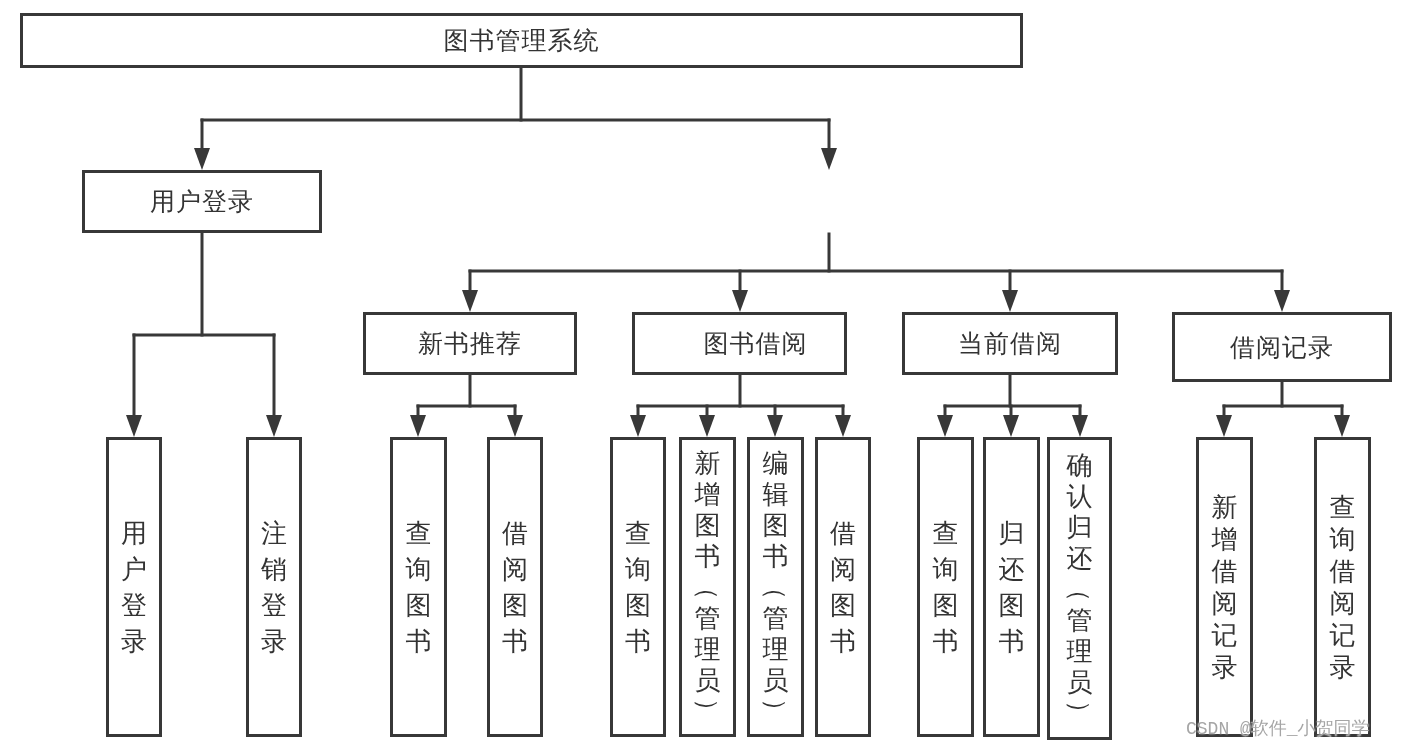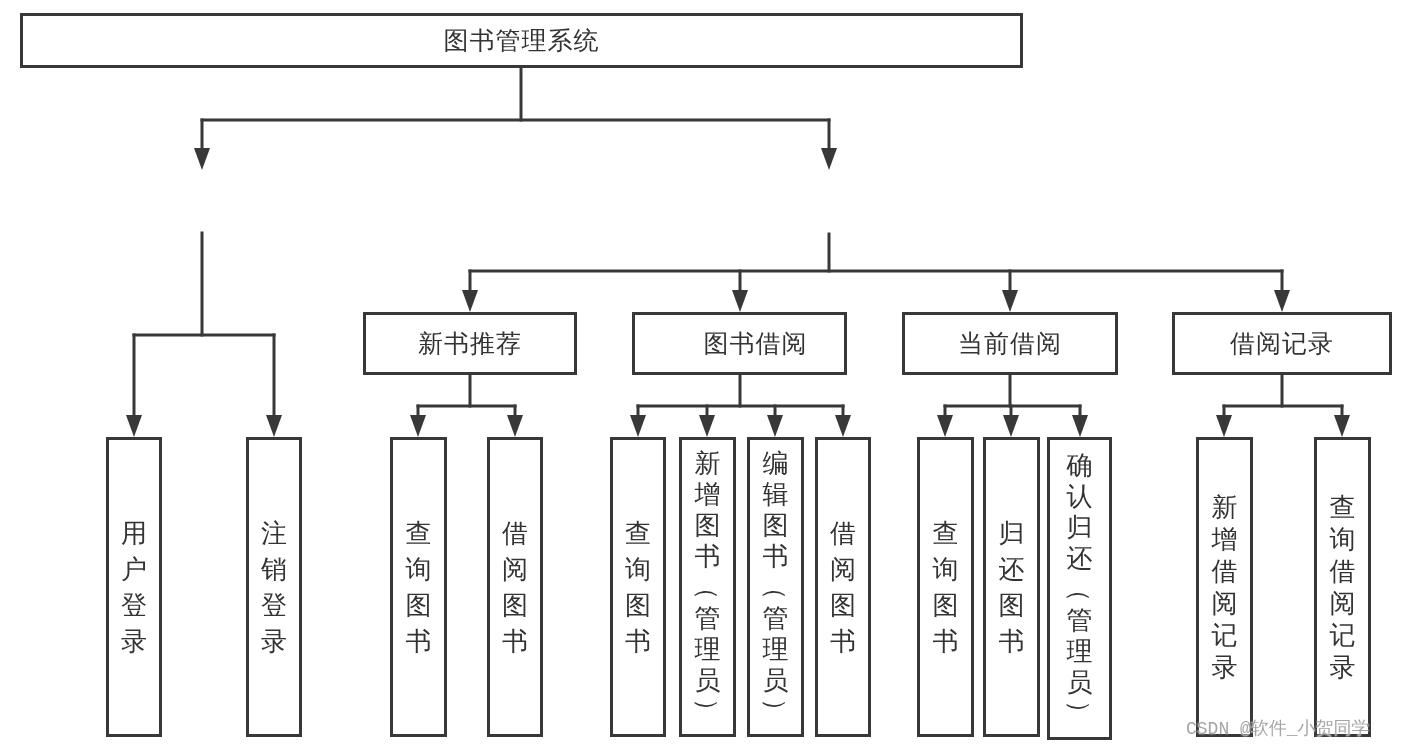--- a/index.html
+++ b/index.html
@@ -109,25 +109,26 @@
       <line x1="1282" y1="375" x2="1282" y2="406" stroke="#383838" stroke-width="3" stroke-linecap="square"></line>
       <line x1="1224" y1="406" x2="1342" y2="406" stroke="#383838" stroke-width="3" stroke-linecap="square"></line>
       <line x1="1224" y1="406" x2="1224" y2="419" stroke="#383838" stroke-width="3" stroke-linecap="square"></line>
       <polygon points="1216,415 1232,415 1224,437" fill="#383838"></polygon>
       <line x1="1342" y1="406" x2="1342" y2="419" stroke="#383838" stroke-width="3" stroke-linecap="square"></line>
       <polygon points="1334,415 1350,415 1342,437" fill="#383838"></polygon>
     </svg>
 
   <div class="hbox" style="left:20px;top:13px;width:1003px;height:55px;">图书管理系统</div>
 
+  <div class="hbox" style="left:82px;top:170px;width:240px;height:63px;">用户登录</div>
 
   <div class="hbox" style="left:363px;top:312px;width:214px;height:63px;">新书推荐</div>
   <div class="hbox" style="left:632px;top:312px;width:215px;height:63px;padding-left:32px;">图书借阅</div>
   <div class="hbox" style="left:902px;top:312px;width:216px;height:63px;">当前借阅</div>
-  <div class="hbox" style="left:1172px;top:312px;width:220px;height:63px;">借阅记录</div>
+  <div class="hbox" style="left:1172px;top:312px;width:220px;height:70px;">借阅记录</div>
 
   <div class="vbox" style="left: 106px; top: 437px; width: 56px; height: 300px; gap: 10px;">
       <span class="vchar">用</span>
       <span class="vchar">户</span>
       <span class="vchar">登</span>
       <span class="vchar">录</span>
     </div>
   <div class="vbox" style="left: 246px; top: 437px; width: 56px; height: 300px; gap: 10px;">
       <span class="vchar">注</span>
       <span class="vchar">销</span>

